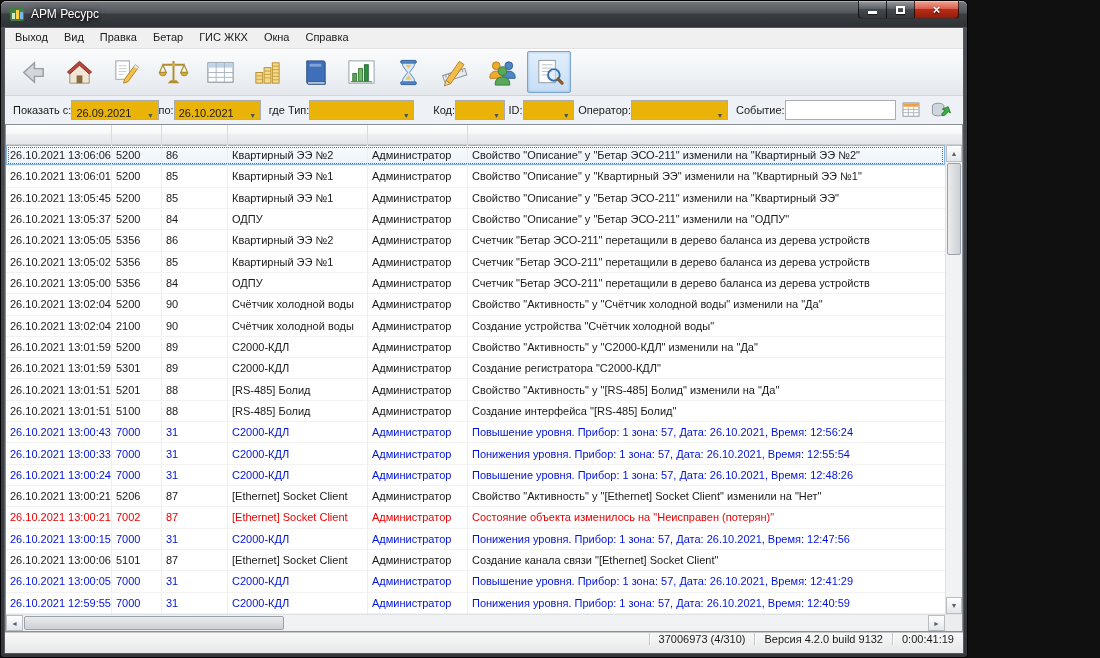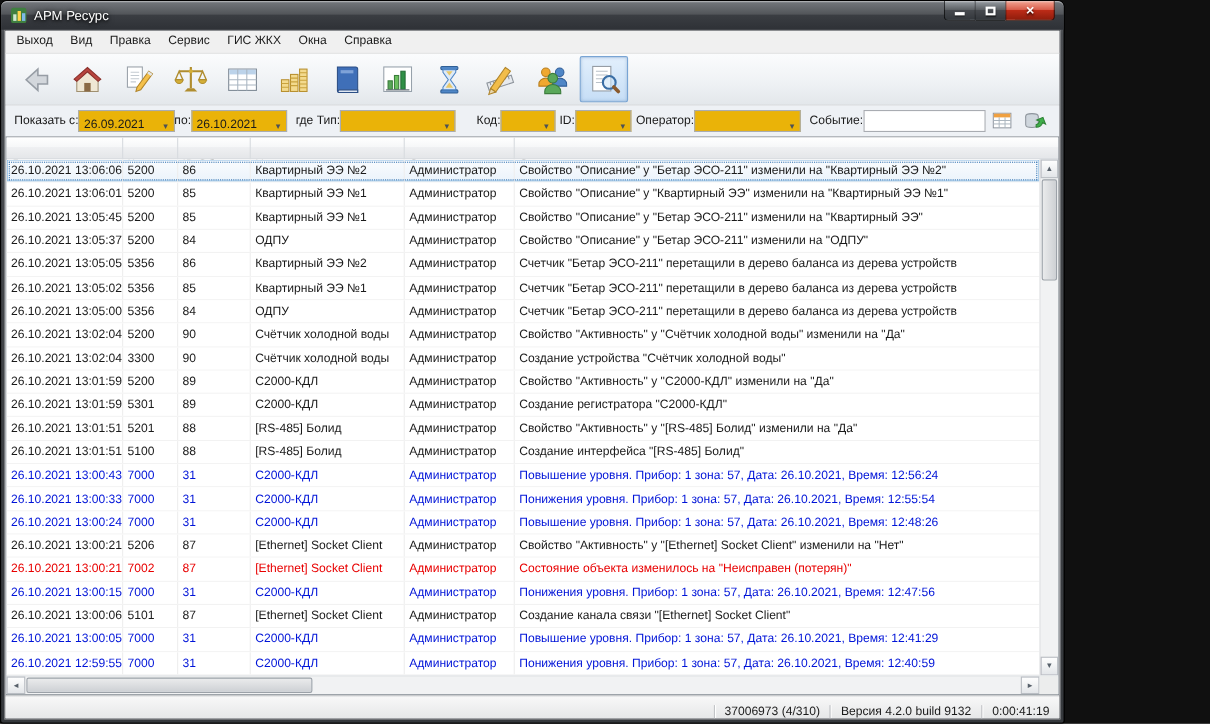--- a/index.html
+++ b/index.html
@@ -58,21 +58,21 @@
   
   .vscroll{width:17px;flex:0 0 17px;display:flex;flex-direction:column;background:#f1f2f3;border-left:1px solid #dfe1e4}
   .sb-btn{height:17px;flex:0 0 17px;background:linear-gradient(#fefefe,#e3e6e9);border:1px solid #b9bdc3;color:#57606a;font-size:7px;display:flex;align-items:center;justify-content:center}
   .sb-thumb-v{height:92px;flex:0 0 92px;margin:1px;background:linear-gradient(to right,#eaebec,#cdd0d4);border:1px solid #9ba1a8;border-radius:2px}
   .sb-track{flex:1}
   .hscrollrow{height:17px;flex:0 0 17px;display:flex;background:#f1f2f3;border-top:1px solid #dfe1e4}
   .sb-btn.h{width:17px;flex:0 0 17px;height:100%}
   .sb-thumb-h{width:260px;flex:0 0 260px;margin:1px;background:linear-gradient(#eaebec,#cdd0d4);border:1px solid #9ba1a8;border-radius:2px}
   .sb-corner{width:17px;flex:0 0 17px;background:#eceded}
   
-  .statusbar{height:21px;flex:0 0 21px;display:flex;align-items:flex-end;background:linear-gradient(#f8f8f8,#e6e7e8);border-top:1px solid #c4c6c9;font-size:11px}
+  .statusbar{height:21px;flex:0 0 21px;display:flex;align-items:flex-start;background:linear-gradient(#f8f8f8,#e6e7e8);border-top:1px solid #c4c6c9;font-size:11px}
   .seg{display:flex;align-items:center;padding:0 9px;border-left:1px solid #c2c4c7;box-shadow:inset 1px 0 0 #ffffff;white-space:nowrap}
   .seg.spacer{flex:1;border-left:none;box-shadow:none}
 </style>
 </head>
 <body>
 
 <div class="window">
 
   <div class="titlebar">
     <span class="app-icon">
@@ -96,21 +96,21 @@
         </div>
     </div>
   </div>
 
   <div class="client">
 
     <div class="menubar">
       <span class="menu-item">Выход</span>
       <span class="menu-item">Вид</span>
       <span class="menu-item">Правка</span>
-      <span class="menu-item">Сервис</span>
+      <span class="menu-item">Бетар</span>
       <span class="menu-item">ГИС ЖКХ</span>
       <span class="menu-item">Окна</span>
       <span class="menu-item">Справка</span>
     </div>
 
     <div class="toolbar">
       <div class="tool">
         <svg viewBox="0 0 32 32">
             <path d="M18 6 L7 16 L18 26 V20 H27 V12 H18 Z" fill="#d3d7dc" stroke="#979da5" stroke-width="1.5"></path>
           </svg>
@@ -343,21 +343,21 @@
     <div class="cell c-date">26.10.2021 13:02:04</div>
     <div class="cell c-code">5200</div>
     <div class="cell c-id">90</div>
     <div class="cell c-name">Счётчик холодной воды</div>
     <div class="cell c-op">Администратор</div>
     <div class="cell c-event">Свойство "Активность" у "Счётчик холодной воды" изменили на "Да"</div>
   </div>
 
   <div class="row">
     <div class="cell c-date">26.10.2021 13:02:04</div>
-    <div class="cell c-code">3300</div>
+    <div class="cell c-code">2100</div>
     <div class="cell c-id">90</div>
     <div class="cell c-name">Счётчик холодной воды</div>
     <div class="cell c-op">Администратор</div>
     <div class="cell c-event">Создание устройства "Счётчик холодной воды"</div>
   </div>
 
   <div class="row">
     <div class="cell c-date">26.10.2021 13:01:59</div>
     <div class="cell c-code">5200</div>
     <div class="cell c-id">89</div>

